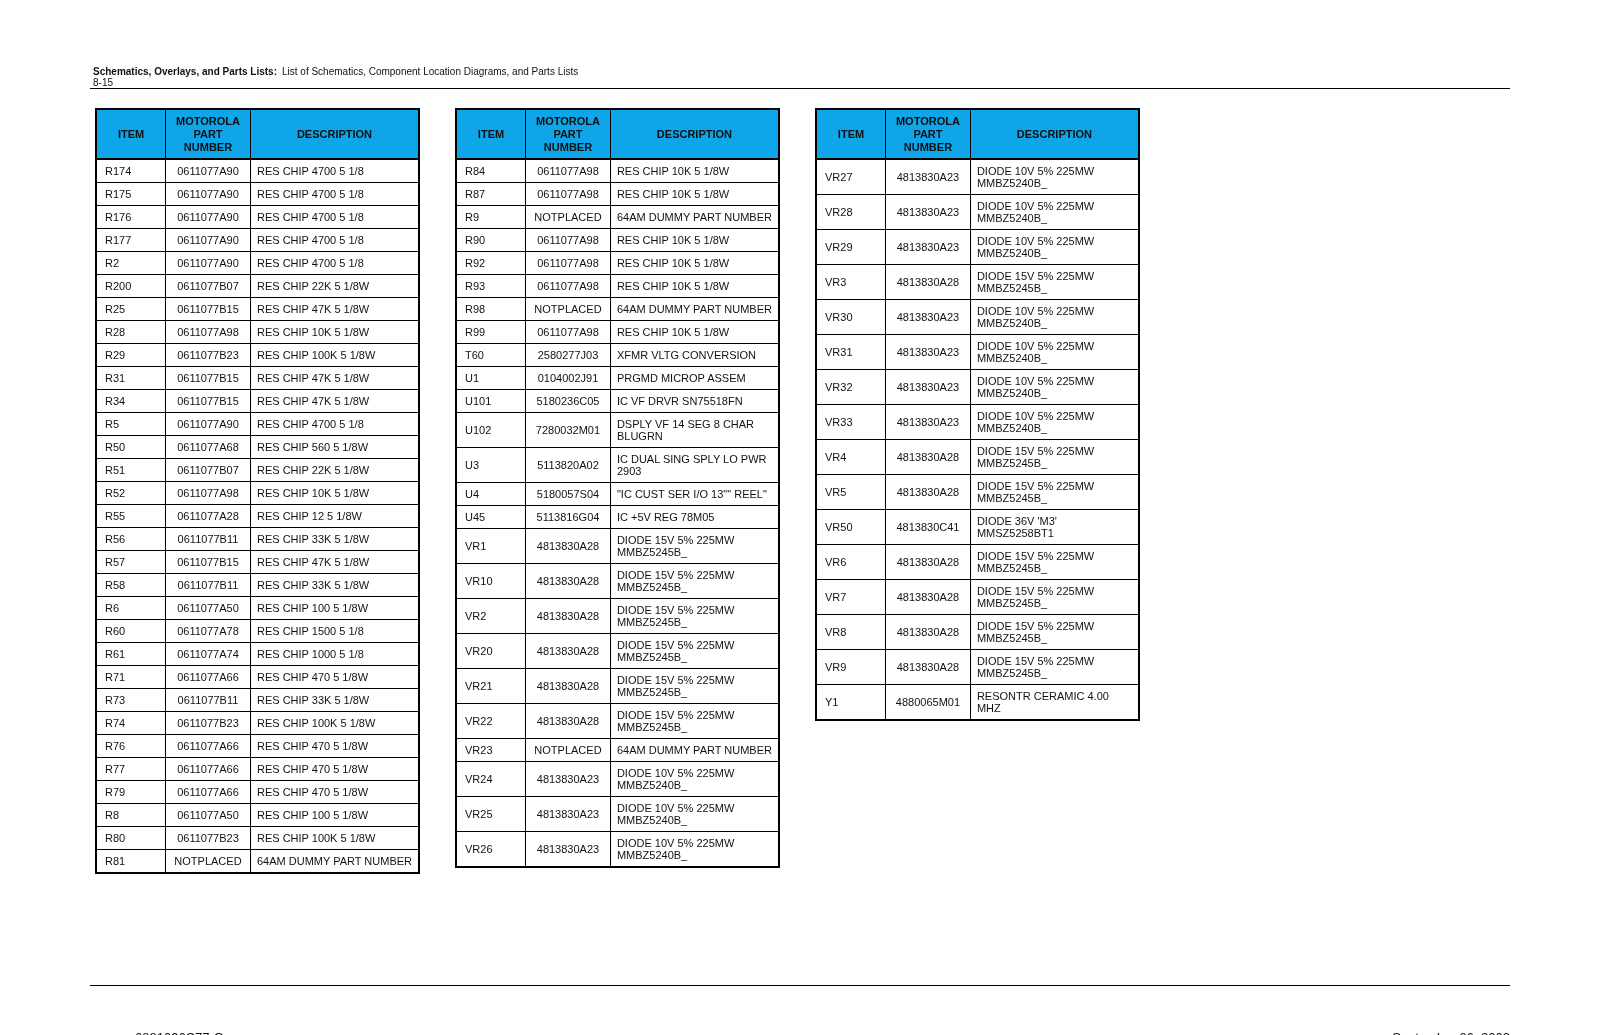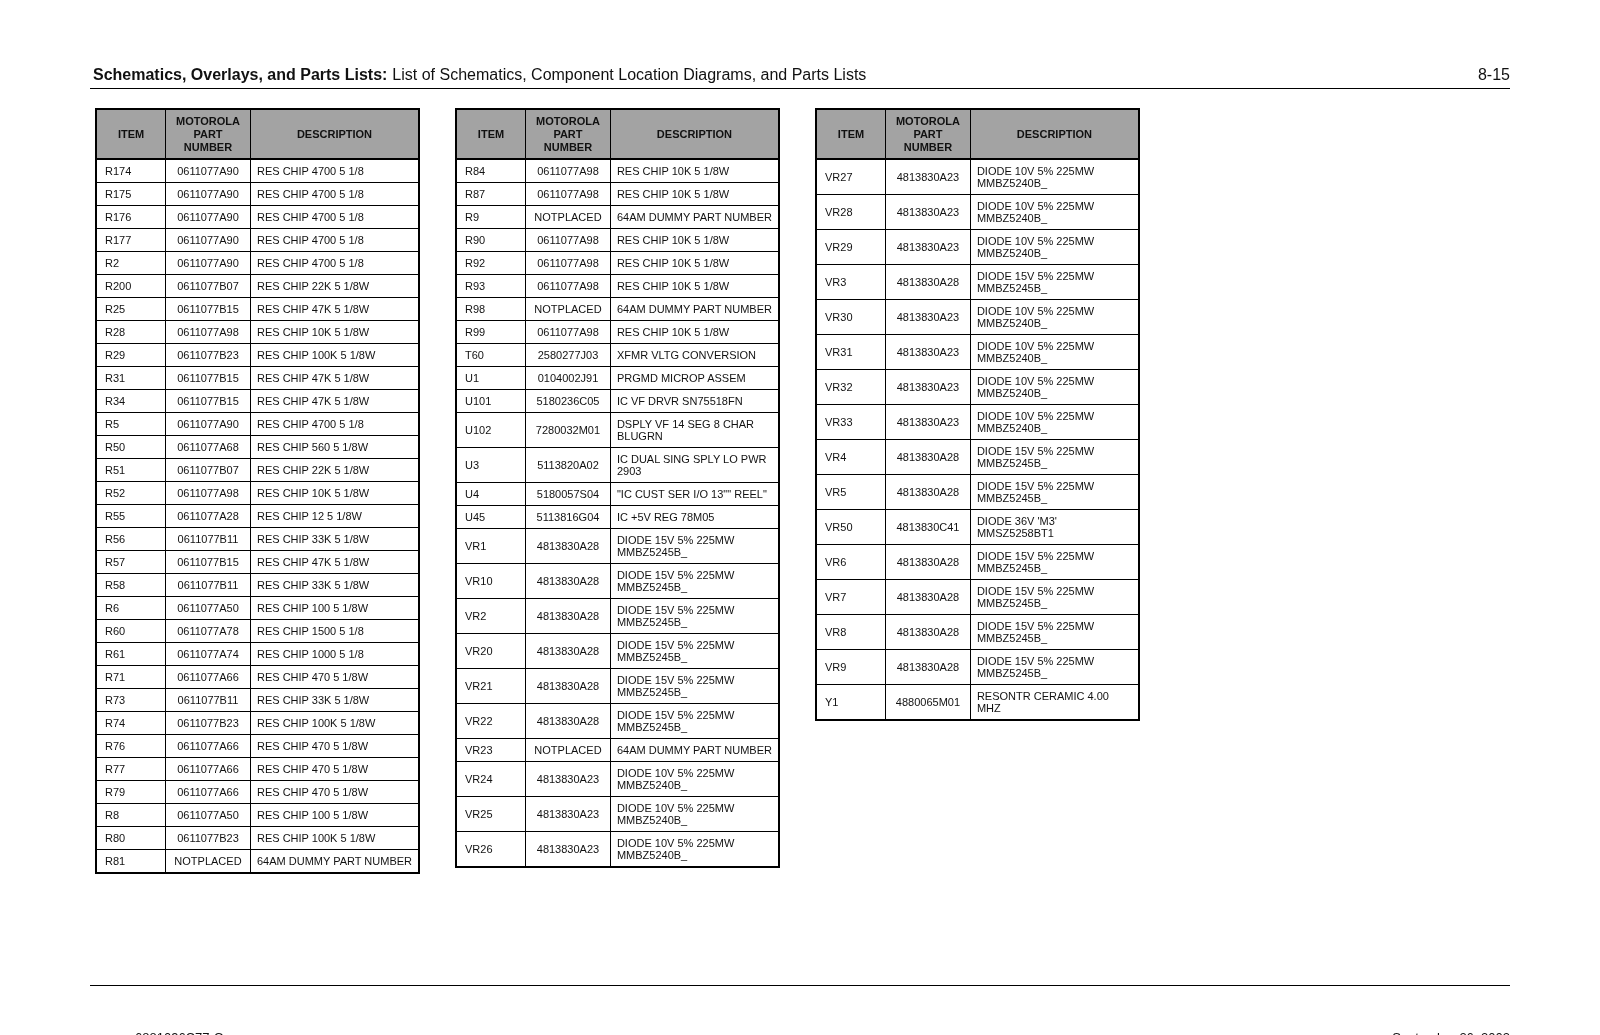--- a/index.html
+++ b/index.html
@@ -7,21 +7,22 @@
   body {
     width:1600px; height:1035px; position:relative;
     font-family:"Liberation Sans", sans-serif;
     color:#111;
   }
   .page { position:absolute; inset:0; background:#ffffff; overflow:hidden; }
 
   .doc-header {
     position:absolute; top:66px; left:93px; right:90px;
     display:flex; justify-content:space-between; align-items:baseline;
-    font-size:16px;
+    font-size:10px;
+    flex-direction:column;
   }
   .doc-header .bold { font-weight:bold; }
   .doc-header .rest { margin-left:5px; }
 
   .rule { position:absolute; left:90px; right:90px; height:1px; background:#000; }
   .rule-top { top:88px; }
   .rule-bottom { top:985px; }
 
   .doc-footer {
     position:absolute; top:1030px; left:90px; right:90px;
@@ -38,21 +39,21 @@
     font-size:11px;
     background:#fff;
   }
   .t1 { left:95px; }
   .t2 { left:455px; }
   .t3 { left:815px; }
 
   .parts-table th, .parts-table td { border:1px solid #000; vertical-align:middle; }
 
   .parts-table th {
-    background:#a3a3a3;
+    background:#0ea5e9;
     font-weight:bold;
     font-size:11px;
     line-height:13px;
     text-align:center;
     padding:4px 2px;
     white-space:pre-line;
     border-bottom:2px solid #000;
     height:50px;
   }
 

